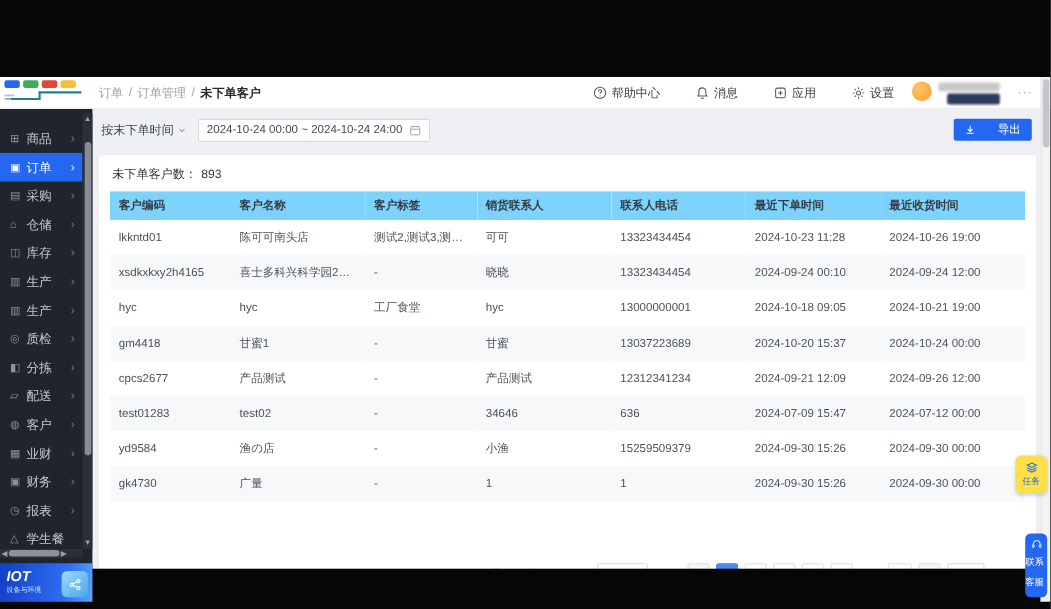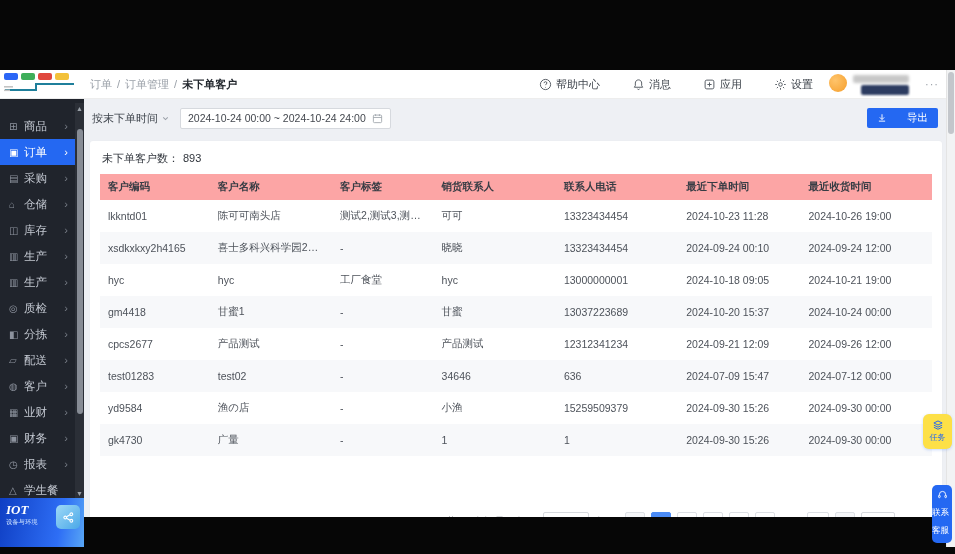--- a/index.html
+++ b/index.html
@@ -35,40 +35,40 @@
   .menu-item .mi-label { white-space:nowrap; }
   .menu-item .mi-arrow { margin-left:auto; font-size:11px; color:#767c86; line-height:1; }
   .menu-item.active { background:#2468f2; color:#fff; }
   .menu-item.active .mi-icon, .menu-item.active .mi-arrow { color:#fff; }
   .sb-vscroll { position:absolute; right:0; top:4px; bottom:48px; width:9px; background:#2b2f37; }
   .sb-vscroll .thumb { position:absolute; top:26px; left:1.5px; width:6px; height:72%; background:#878c95; border-radius:3px; }
   .sb-vscroll .arr { position:absolute; left:0; width:9px; font-size:7px; color:#9aa0a8; text-align:center; }
   .sb-hscroll { position:absolute; left:0; right:9px; bottom:40px; height:8px; background:#2b2f37; display:flex; align-items:center; }
   .sb-hscroll .harr { font-size:7px; color:#9aa0a8; width:8px; text-align:center; }
   .sb-hscroll .hthumb { height:6px; width:46px; background:#8b9099; border-radius:3px; }
-  .iot-block { position:absolute; left:0; right:0; bottom:0; height:49px; background:linear-gradient(100deg,#0f3fc4 0%,#2e6ef5 70%,#58a6f5 100%); padding:5px 6px; overflow:hidden;font-family:Liberation Serif, serif; }
+  .iot-block { position:absolute; left:0; right:0; bottom:0; height:35px; background:linear-gradient(100deg,#0f3fc4 0%,#2e6ef5 70%,#58a6f5 100%); padding:5px 6px; overflow:hidden; }
   .iot-title { color:#fff; font-weight:bold; font-size:13px; font-style:italic; line-height:14px; }
   .iot-sub { color:#cfe4ff; font-size:7px; transform:scale(.9); transform-origin:left; }
   .iot-art { position:absolute; right:4px; top:7px; width:24px; height:24px; background:linear-gradient(135deg,#9fd9f7,#4aa8e8); border-radius:5px; display:flex; align-items:center; justify-content:center; color:#fff; }
 
   
   .main { position:absolute; left:84px; top:29px; right:9px; bottom:0; }
   .filter-row { height:38px; display:flex; align-items:center; padding:0 8px; }
   .filter-label { font-size:11px; color:#3d434b; display:flex; align-items:center; gap:3px; cursor:pointer; }
   .filter-label .caret { color:#9aa0a8; display:flex; }
   .date-input { margin-left:10px; height:21px; background:#fff; border:1px solid #d6d9de; border-radius:2px; display:flex; align-items:center; gap:6px; padding:0 7px; font-size:10.5px; color:#44484f; cursor:text; }
   .date-input .ic { color:#9aa0a8; display:flex; }
   .export-btn { margin-left:auto; height:20px; background:#2468f2; color:#fff; font-size:10.5px; border:none; border-radius:2px; padding:0 10px; display:flex; align-items:center; gap:20px; cursor:pointer; }
 
   .card { position:absolute; left:6px; right:4px; top:42px; bottom:6px; background:#fff; border-radius:3px; box-shadow:0 0 2px rgba(0,0,0,.04); }
   .count-line { padding:10px 12px 8px; font-size:11px; color:#30353c; }
   .count-line .num { margin-left:4px; }
 
   table.grid { width:calc(100% - 20px); margin:0 10px; border-collapse:collapse; table-layout:fixed; }
-  table.grid thead th { background:#fca5a5; font-size:10.5px; font-weight:bold; color:#363c44; text-align:left; padding:6px 8px; white-space:nowrap; overflow:hidden; }
+  table.grid thead th { background:#7dd3fc; font-size:10.5px; font-weight:bold; color:#363c44; text-align:left; padding:6px 8px; white-space:nowrap; overflow:hidden; }
   table.grid tbody td { height:32px; font-size:10.5px; color:#4d525a; padding:0 8px; white-space:nowrap; overflow:hidden; text-overflow:ellipsis; }
   table.grid tbody tr:nth-child(even) { background:#f7f8fa; }
 
   .pagination { position:absolute; right:16px; bottom:9px; display:flex; align-items:center; gap:6px; font-size:10.5px; color:#5a5f66; }
   .pg-select { height:20px; min-width:46px; border:1px solid #d6d9de; border-radius:2px; background:#fff; display:flex; align-items:center; justify-content:flex-end; padding:0 5px; gap:4px; cursor:pointer; }
   .pg-select .caret { color:#9aa0a8; display:flex; }
   .pg-btn { min-width:20px; height:20px; border:1px solid #dcdfe4; border-radius:2px; background:#fff; display:flex; align-items:center; justify-content:center; font-size:10.5px; color:#4d525a; cursor:pointer; padding:0 4px; }
   .pg-btn.nav { color:#aeb2b8; background:#f5f6f8; }
   .pg-btn.active { background:#4b8bf5; border-color:#4b8bf5; color:#fff; }
   .pg-btn.ellipsis { border:none; background:transparent; color:#9aa0a8; }

